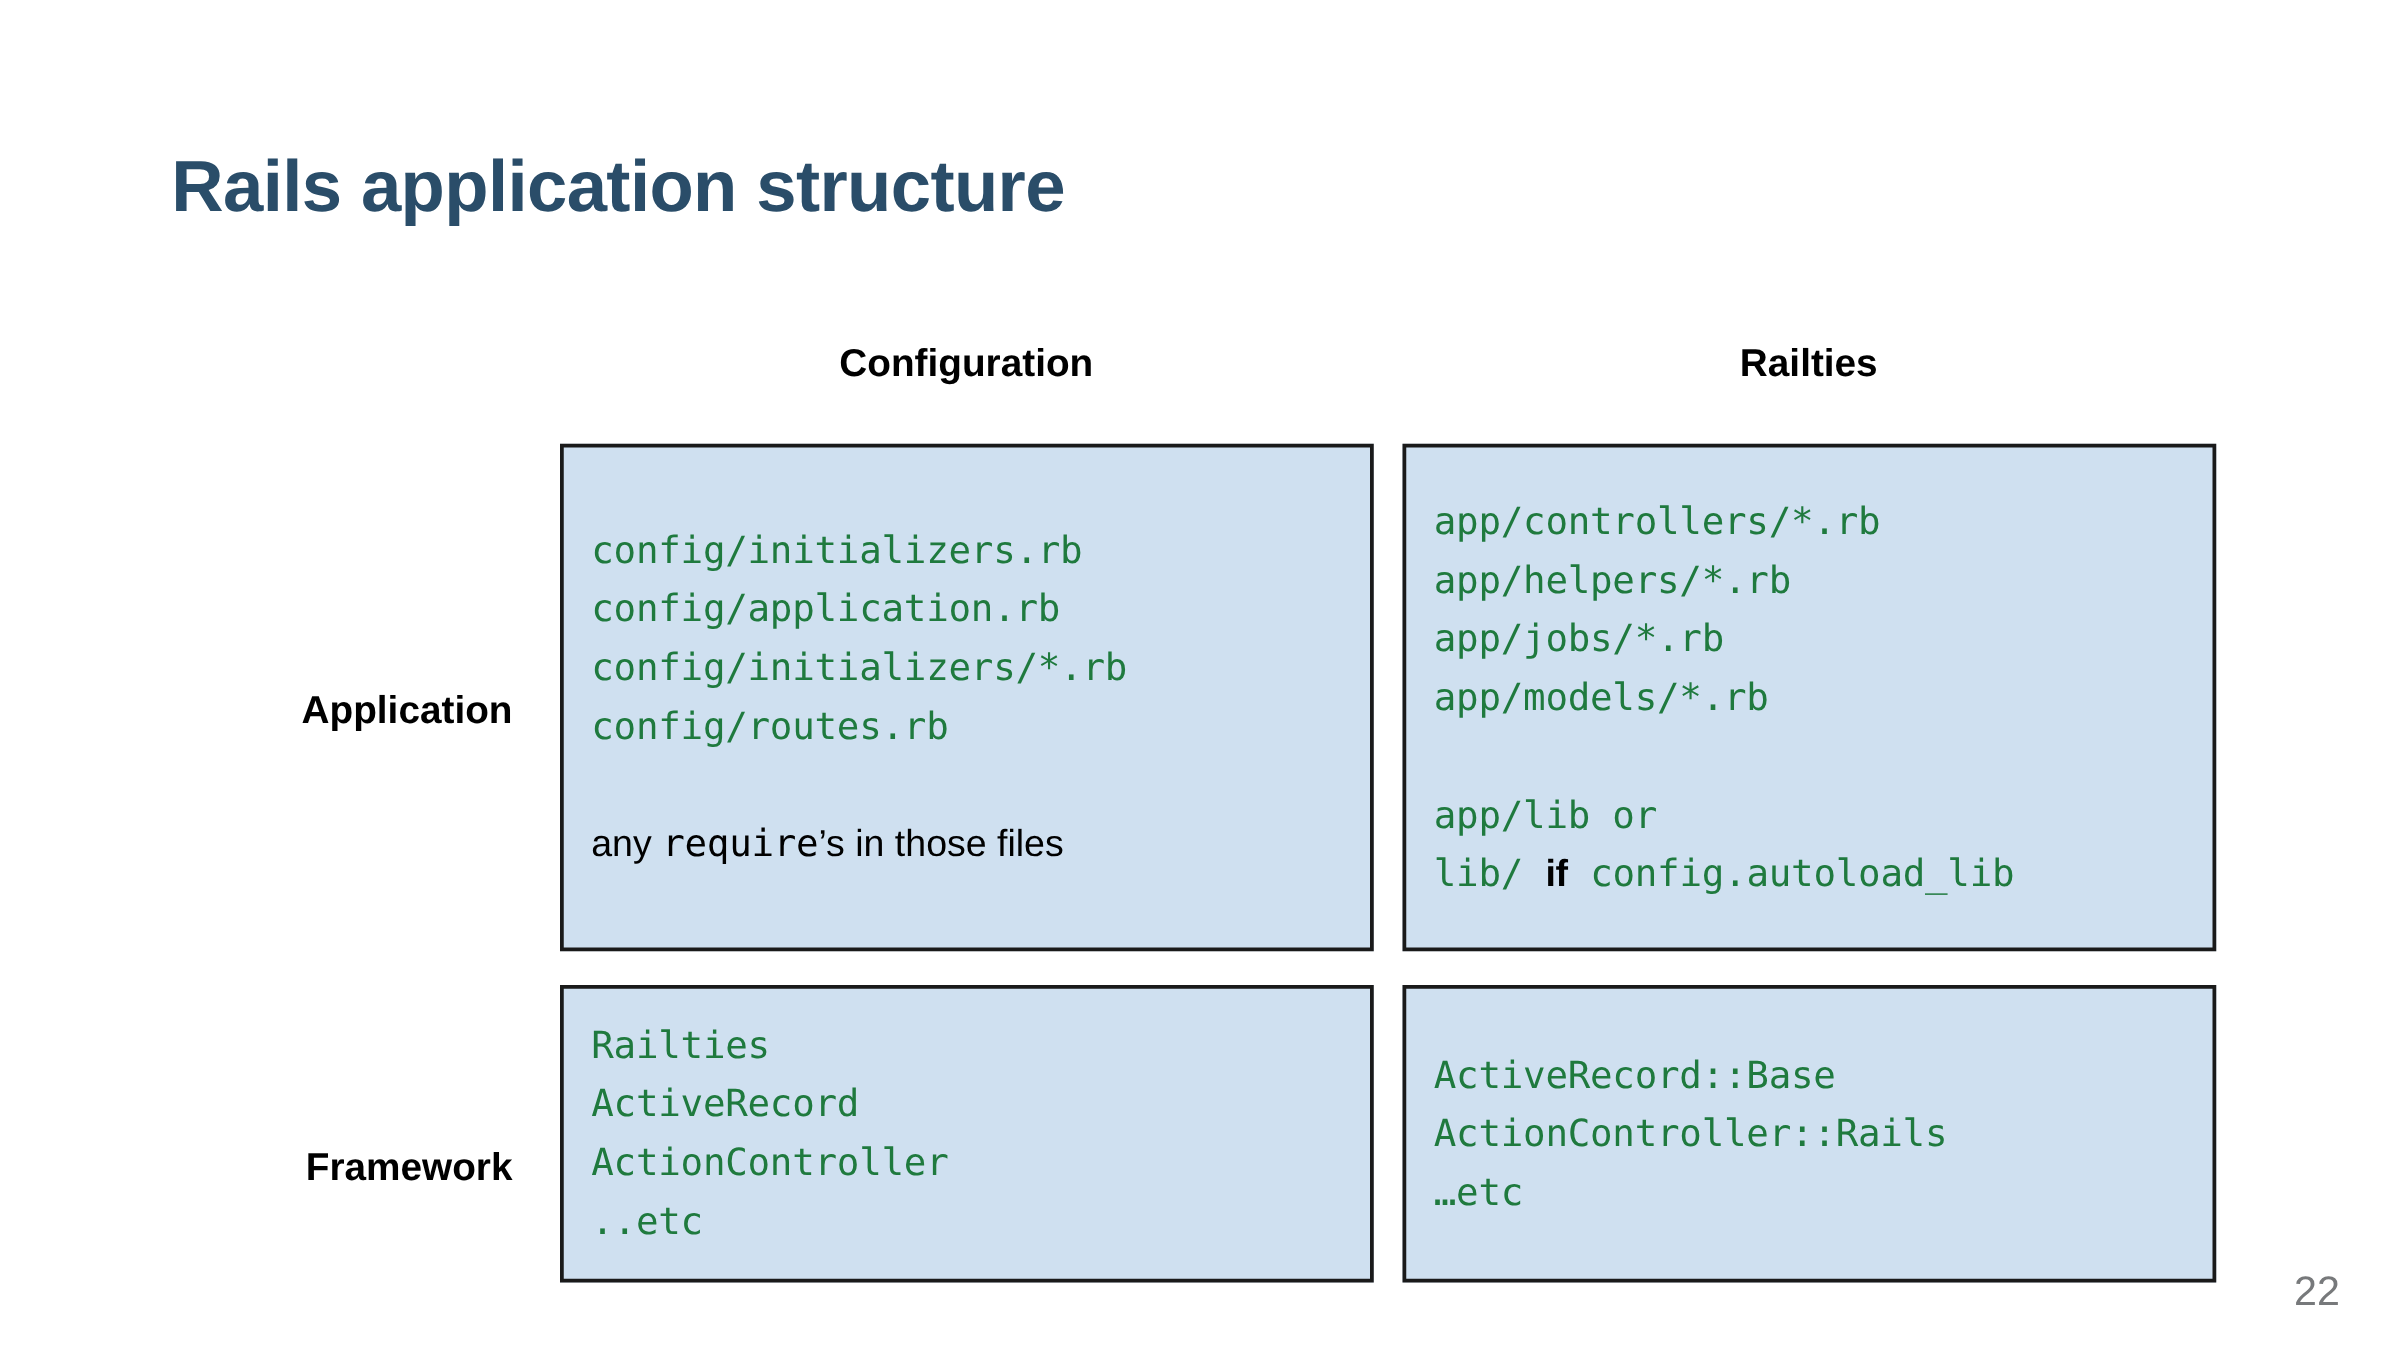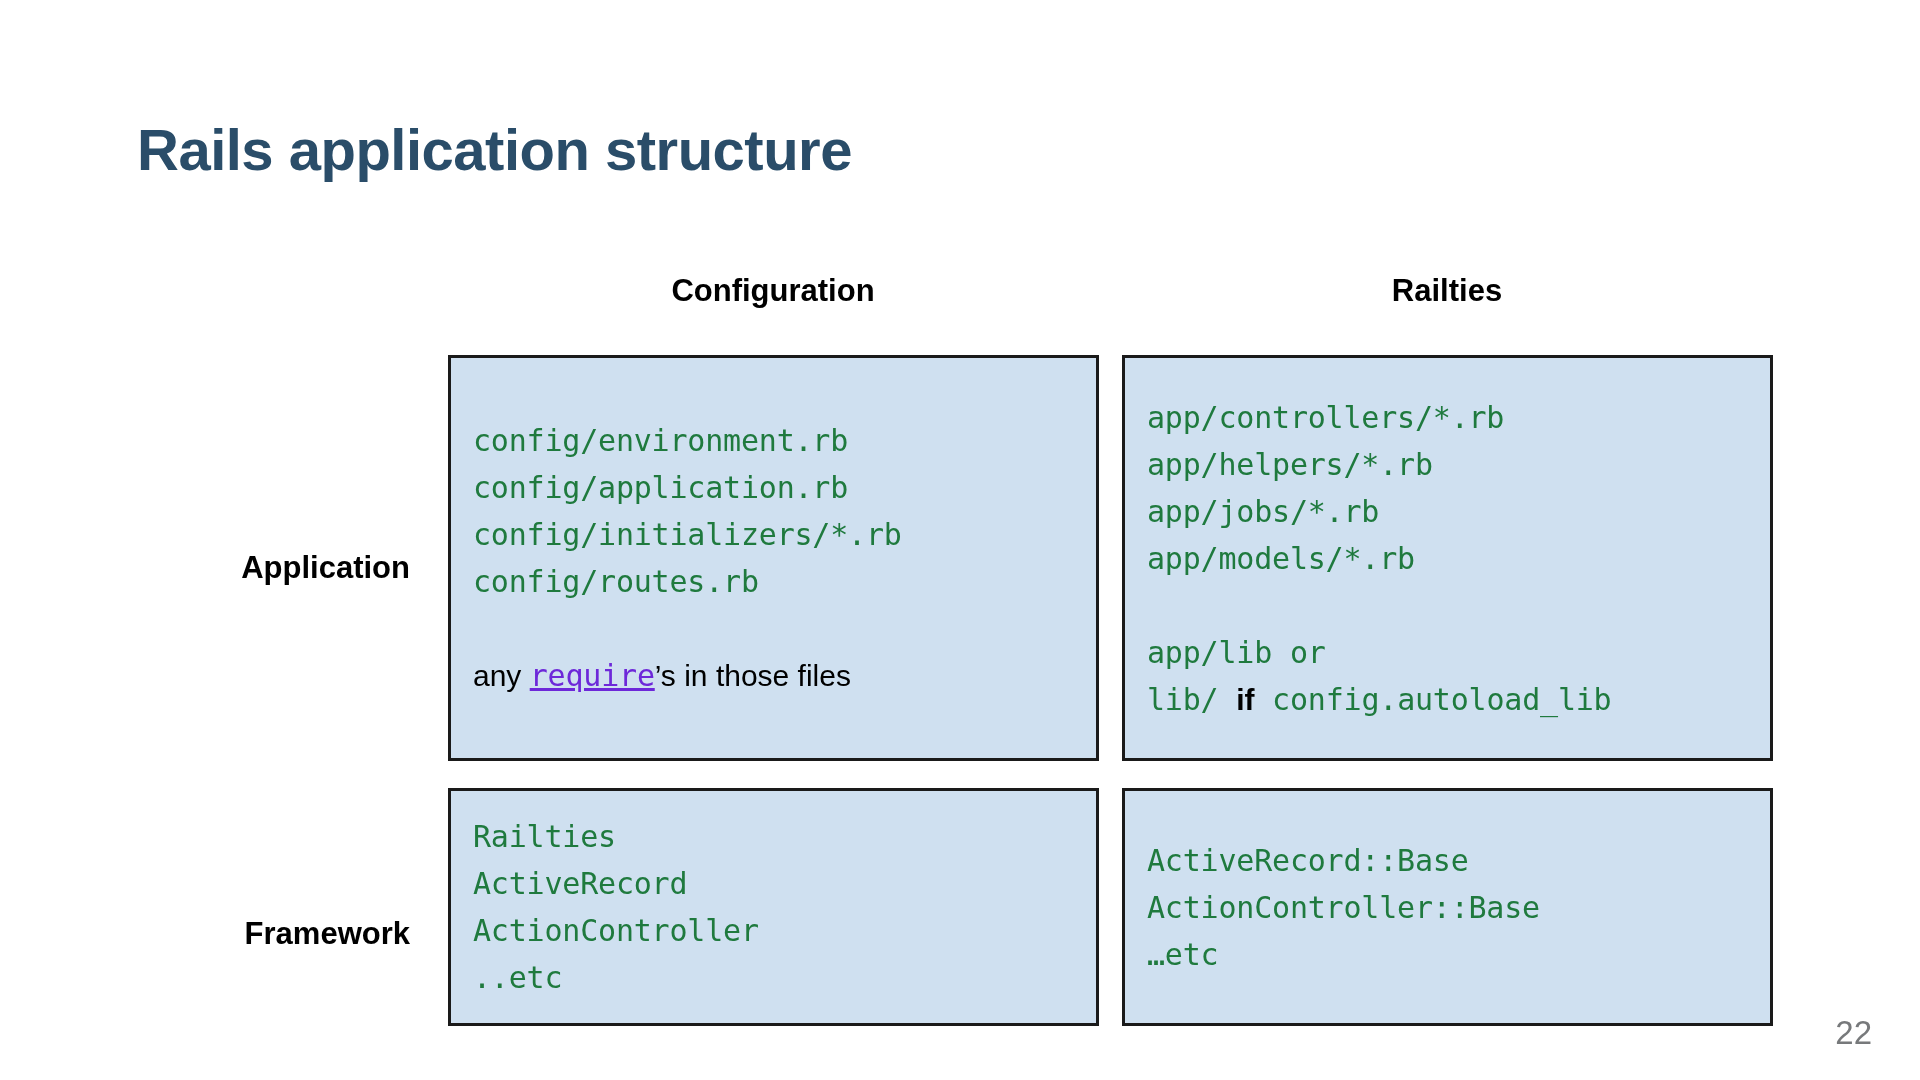--- a/index.html
+++ b/index.html
@@ -96,23 +96,22 @@
   .code-line.blank { color: transparent; }
 
   .prose-line {
     font-size: 30px;
     line-height: 47px;
     color: #000000;
     white-space: pre;
   }
   .prose-line .mono {
     font-family: "DejaVu Sans Mono", "Liberation Mono", monospace;
-    color: #6d28d9;
+    color: #000000;
     letter-spacing: -0.2px;
-    text-decoration: underline;
   }
   .code-line .plain {
     font-family: "Liberation Sans", sans-serif;
     color: #000000;
     font-weight: bold;
   }
 
   
   .page-number {
     position: absolute;
@@ -133,21 +132,21 @@
   <div class="col-header config">Configuration</div>
 
   <div class="col-header behavior">Railties</div>
 
   <div class="row-label application">Application</div>
 
   <div class="row-label framework">Framework</div>
 
   <div class="cell r1c1">
     <div class="cell-inner">
-        <div class="code-line">config/environment.rb</div>
+        <div class="code-line">config/initializers.rb</div>
         <div class="code-line">config/application.rb</div>
         <div class="code-line">config/initializers/*.rb</div>
         <div class="code-line">config/routes.rb</div>
         <div class="code-line blank"> </div>
         <div class="prose-line">any <span class="mono">require</span>’s in those files</div>
       </div>
   </div>
 
   <div class="cell r1c2">
     <div class="cell-inner">
@@ -166,20 +165,20 @@
         <div class="code-line">Railties</div>
         <div class="code-line">ActiveRecord</div>
         <div class="code-line">ActionController</div>
         <div class="code-line">..etc</div>
       </div>
   </div>
 
   <div class="cell r2c2">
     <div class="cell-inner">
         <div class="code-line">ActiveRecord::Base</div>
-        <div class="code-line">ActionController::Base</div>
+        <div class="code-line">ActionController::Rails</div>
         <div class="code-line">…etc</div>
       </div>
   </div>
 
   <div class="page-number">22</div>
 
 </div>
 
 </body></html>

